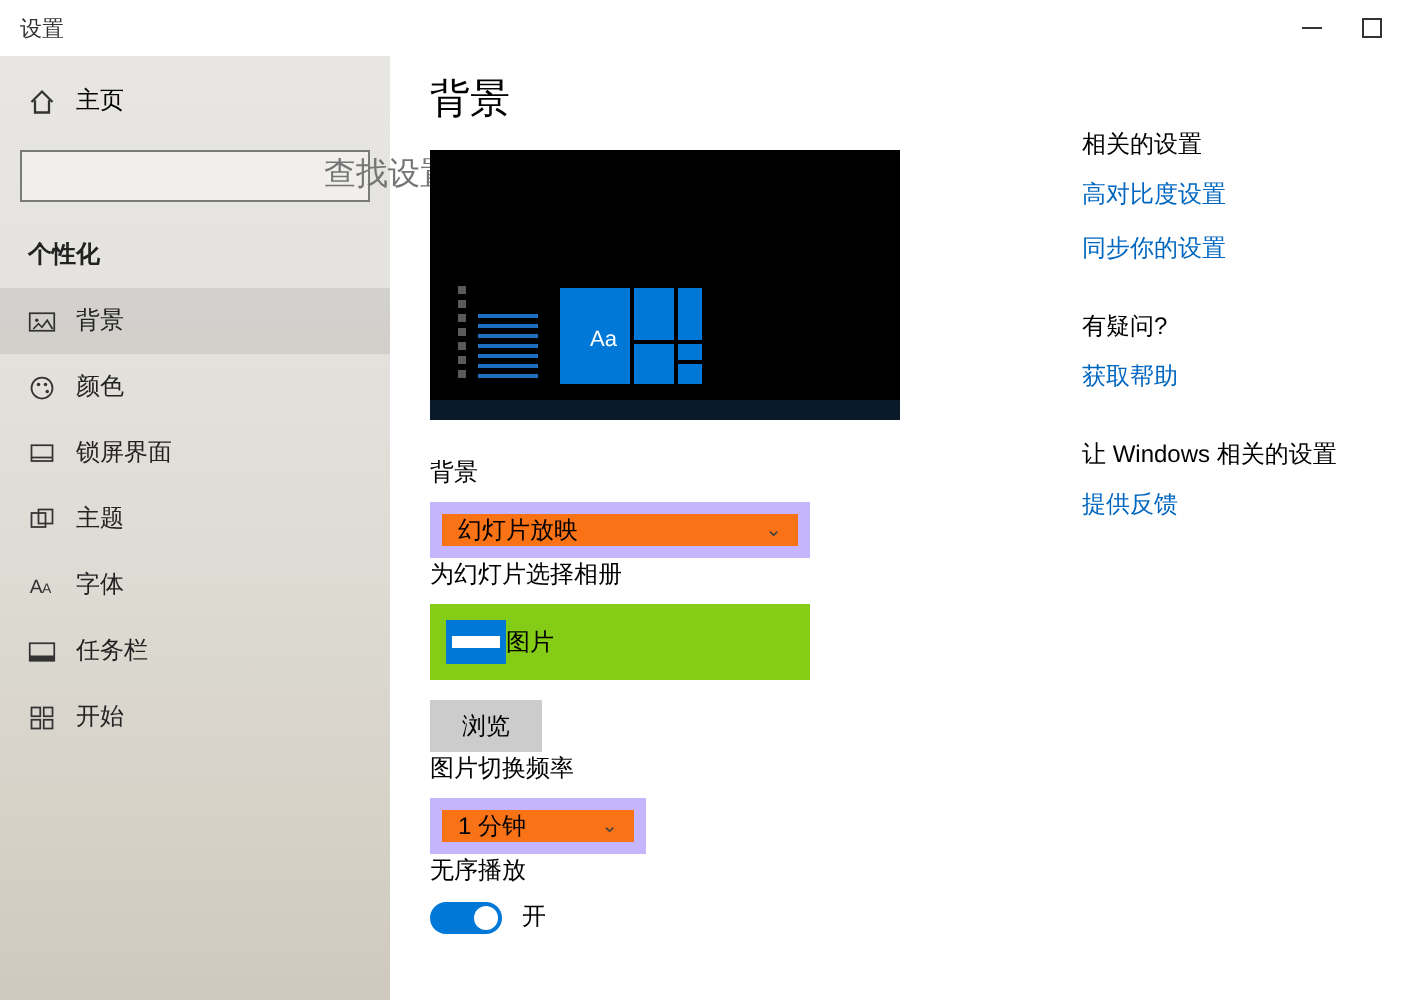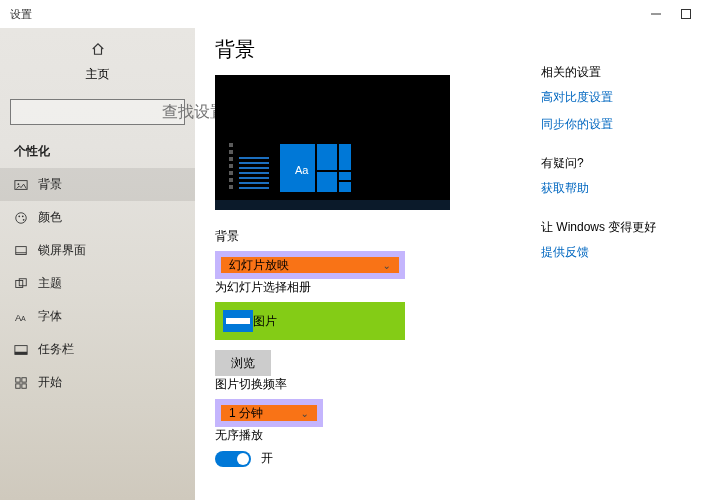--- a/index.html
+++ b/index.html
@@ -3,21 +3,21 @@
 <meta charset="utf-8">
 <style>
 * { margin: 0; padding: 0; box-sizing: border-box; font-family: "Microsoft YaHei", "Segoe UI", sans-serif; }
 body { width: 701px; height: 500px; background: #fff; overflow: hidden; display: flex; flex-direction: column; font-size: 12px; color: #000; }
 .titlebar { height: 28px; display: flex; align-items: center; padding-left: 10px; }
 .titlebar-title { font-size: 11px; color: #333; }
 .titlebar-btns { margin-left: auto; display: flex; }
 .tb-btn { width: 30px; height: 28px; display: flex; align-items: center; justify-content: center; color: #333; font-size: 11px; }
 .content { flex: 1; display: flex; overflow: hidden; }
 .sidebar { width: 195px; background: linear-gradient(180deg,#e8e6e2 0%,#e5e3df 25%,#dedbd4 55%,#d6d2c8 80%,#cfc9bd 100%); padding: 8px 0; }
-.home-row { display: flex; align-items: center; gap: 10px; padding: 6px 14px; cursor: pointer; flex-direction: column; }
+.home-row { display: flex; align-items: center; gap: 10px; padding: 6px 14px; cursor: pointer; }
 .home-row .icon { width: 14px; height: 14px; color: #333; }
 .home-row .label { font-size: 12px; }
 .search-wrap { margin: 10px 10px 14px 10px; border: 1px solid #7a7a7a; background: rgba(255,255,255,.4); display: flex; align-items: center; height: 26px; }
 .search-wrap input { flex: 1; border: none; background: transparent; outline: none; padding: 0 8px; font-size: 16px; text-align: right; }
 .search-wrap .sicon { width: 26px; text-align: center; color: #555; }
 .section-title { padding: 4px 14px 8px 14px; font-size: 12px; font-weight: 600; color: #222; }
 .nav-item { display: flex; align-items: center; gap: 10px; padding: 8px 14px; cursor: pointer; color: #222; }
 .nav-item.active { background: rgba(0,0,0,.08); }
 .nav-item .icon { width: 14px; height: 14px; display: flex; align-items: center; justify-content: center; color: #333; }
 .main { flex: 1; padding: 8px 20px 0 20px; overflow-y: auto; display: flex; }
@@ -230,18 +230,18 @@
       <div class="rs-group">
         <div class="rs-heading">相关的设置</div>
         <a class="rs-link">高对比度设置</a>
         <a class="rs-link">同步你的设置</a>
       </div>
       <div class="rs-group">
         <div class="rs-heading">有疑问?</div>
         <a class="rs-link">获取帮助</a>
       </div>
       <div class="rs-group">
-        <div class="rs-heading">让 Windows 变得更好</div>
+        <div class="rs-heading">让 Windows 相关的设置</div>
         <a class="rs-link">提供反馈</a>
       </div>
     </div>
   </div>
 </div>
 
 </body></html>

